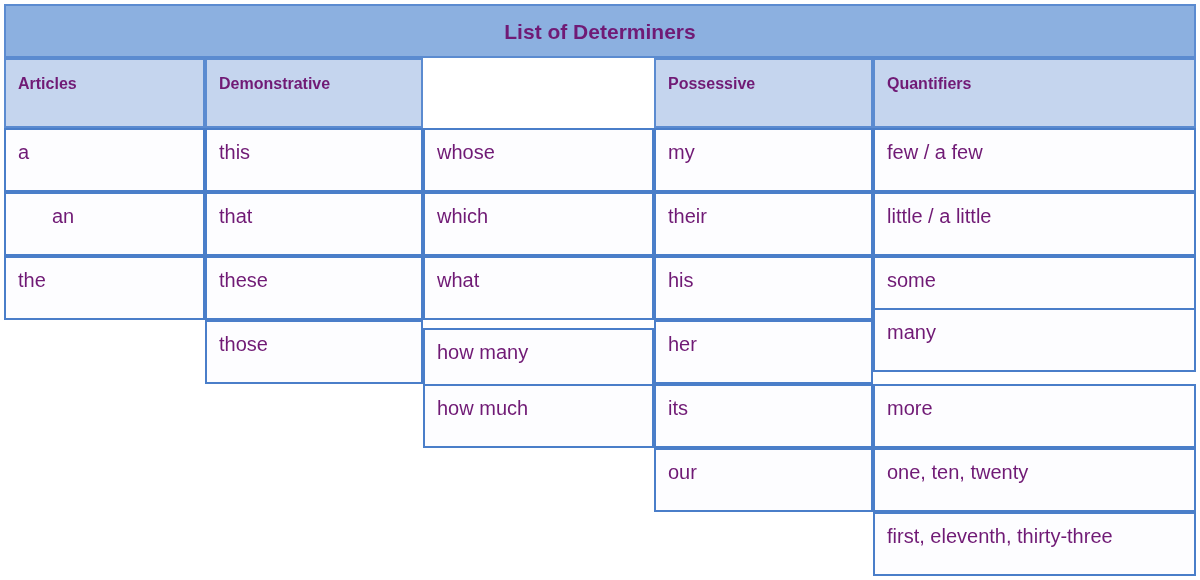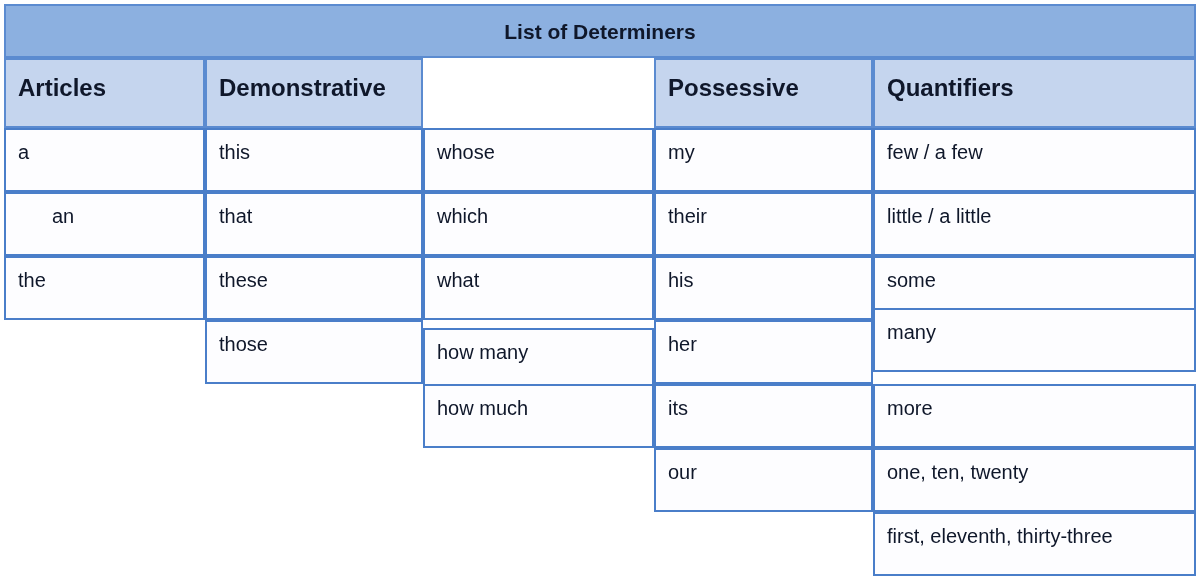--- a/index.html
+++ b/index.html
@@ -18,21 +18,21 @@
     position: relative;
     width: 1200px;
     height: 580px;
   }
 
   .cell {
     position: absolute;
     box-sizing: border-box;
     border: 2px solid #4a7ec9;
     background: #fdfdff;
-    color: #0f172a;
+    color: #701a75;
     font-size: 20px;
     line-height: 1;
     padding: 12px 0 0 12px;
     white-space: nowrap;
     overflow: hidden;
   }
 
   .cell.title-cell {
     background: #8cb0e0;
     border: 2px solid #5b8bd0;
@@ -42,21 +42,21 @@
     padding: 0;
     display: flex;
     align-items: center;
     justify-content: center;
   }
 
   .cell.header-cell {
     background: #c5d5ee;
     border: 2px solid #5b8bd0;
     font-weight: bold;
-    font-size: 24px;
+    font-size: 16px;
     padding-top: 16px;
   }
 
   .cell.body-cell {
     font-weight: normal;
   }
 </style>
 </head>
 <body>
 

